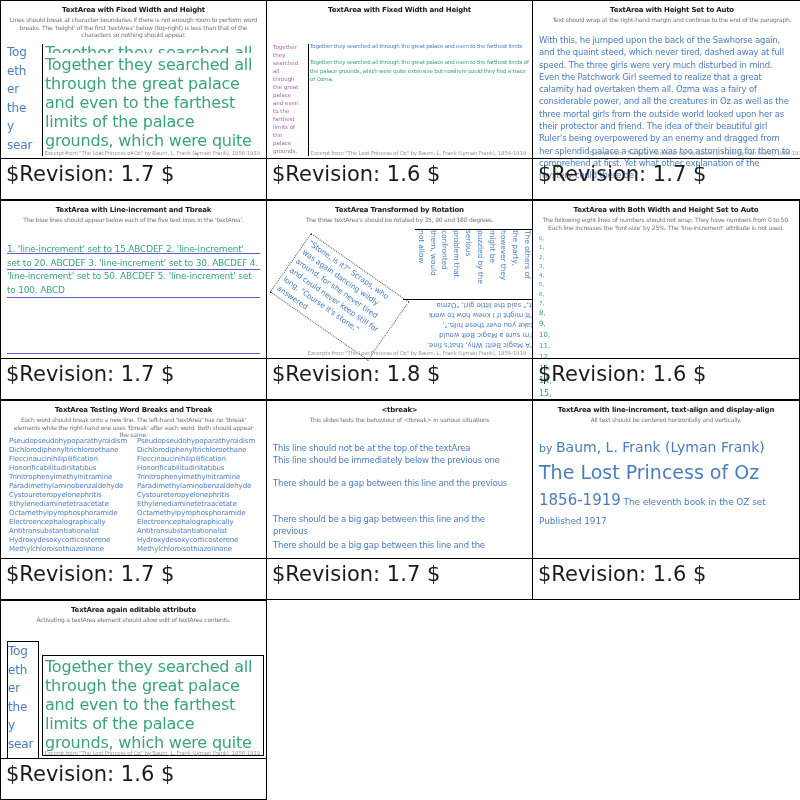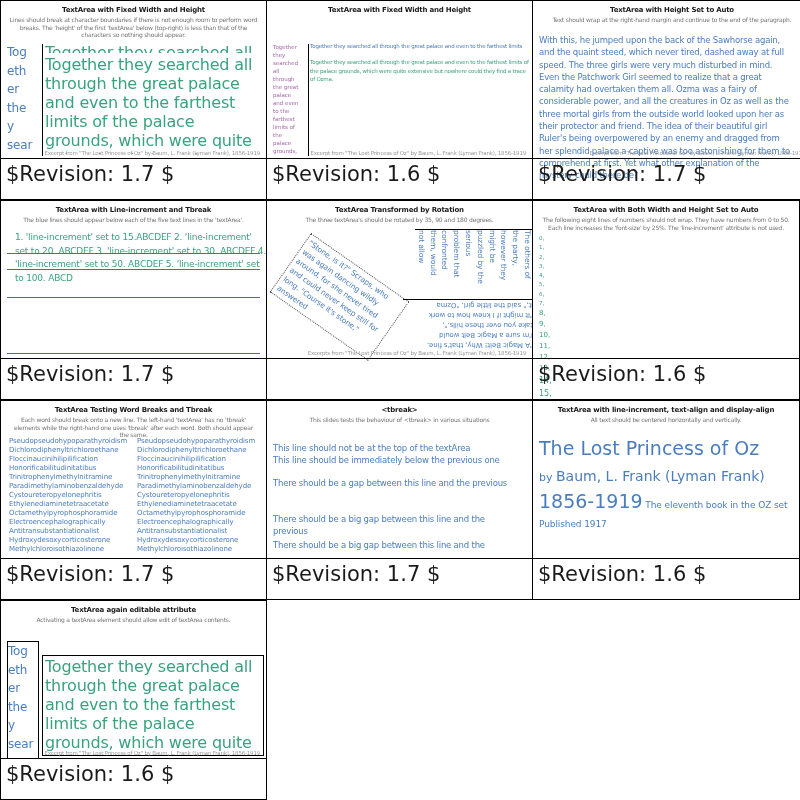--- a/index.html
+++ b/index.html
@@ -86,21 +86,21 @@
   <div class="slide-desc">Text should wrap at the right-hand margin and continue to the end of the paragraph.</div>
   <div class="blue" style="position:absolute;left:6px;top:33px;width:256px;font-size:8.5px;line-height:12.3px;letter-spacing:-0.2px;">With this, he jumped upon the back of the Sawhorse again, and the quaint steed, which never tired, dashed away at full speed. The three girls were very much disturbed in mind. Even the Patchwork Girl seemed to realize that a great calamity had overtaken them all. Ozma was a fairy of considerable power, and all the creatures in Oz as well as the three mortal girls from the outside world looked upon her as their protector and friend. The idea of their beautiful girl Ruler's being overpowered by an enemy and dragged from her splendid palace a captive was too astonishing for them to comprehend at first. Yet what other explanation of the mystery could there be?</div>
   <div class="excerpt">Excerpt from "The Lost Princess of Oz" by Baum, L. Frank (Lyman Frank), 1856-1919</div>
   <div class="borderline"></div>
   <div class="revision">$Revision: 1.7 $</div>
 </div>
 
 <div class="cell" style="left:0;top:200px;">
   <div class="slide-title">TextArea with Line-increment and Tbreak</div>
   <div class="slide-desc">The blue lines should appear below each of the five text lines in the 'textArea'.</div>
-  <div class="green" style="position:absolute;left:6px;top:30px;width:252px;font-size:9px;line-height:13.5px;letter-spacing:-0.2px;margin-left:8px;">1. 'line-increment' set to 15.ABCDEF 2. 'line-increment' set to 20. ABCDEF 3. 'line-increment' set to 30. ABCDEF 4. 'line-increment' set to 50. ABCDEF 5. 'line-increment' set to 100. ABCD</div>
+  <div class="green" style="position:absolute;left:6px;top:42px;width:252px;font-size:9px;line-height:13.5px;letter-spacing:-0.2px;">1. 'line-increment' set to 15.ABCDEF 2. 'line-increment' set to 20. ABCDEF 3. 'line-increment' set to 30. ABCDEF 4. 'line-increment' set to 50. ABCDEF 5. 'line-increment' set to 100. ABCD</div>
   <div class="blueline" style="top:52px;"></div>
   <div class="blueline" style="top:68px;"></div>
   <div class="blueline" style="top:96px;"></div>
   <div class="blueline" style="top:152px;"></div>
   <div class="borderline"></div>
   <div class="revision">$Revision: 1.7 $</div>
 </div>
 
 <div class="cell" style="left:266px;top:200px;">
   <div class="slide-title">TextArea Transformed by Rotation</div>
@@ -124,20 +124,21 @@
     <div class="rot180 blue">
         <div>"A Magic Belt! Why, that's fine.</div>
         <div>I'm sure a Magic Belt would</div>
         <div>take you over these hills.",</div>
         <div>"It might if I knew how to work</div>
         <div>it," said the little girl. "Ozma</div>
       </div>
   </div>
   <div class="excerpt">Excerpts from "The Lost Princess of Oz" by Baum, L. Frank (Lyman Frank), 1856-1919</div>
   <div class="borderline"></div>
+  <div class="revision">$Revision: 1.8 $</div>
 </div>
 
 <div class="cell" style="left:532px;top:200px;width:268px;">
   <div class="slide-title">TextArea with Both Width and Height Set to Auto</div>
   <div class="slide-desc">The following eight lines of numbers should not wrap. They have numbers from 0 to 50. Each line increases the 'font-size' by 25%. The 'line-increment' attribute is not used.</div>
   <div class="numlist green" style="position:absolute;left:6px;top:33px;">
       <div>0,</div>
       <div>1,</div>
       <div>2,</div>
       <div>3,</div>
@@ -204,23 +205,23 @@
   <div class="blue" style="position:absolute;left:6px;top:112px;width:228px;font-size:8.5px;line-height:12px;letter-spacing:-0.2px;">There should be a big gap between this line and the previous</div>
   <div class="tline blue" style="top:139px;">There should be a big gap between this line and the</div>
   <div class="borderline"></div>
   <div class="revision">$Revision: 1.7 $</div>
 </div>
 
 <div class="cell" style="left:532px;top:400px;width:268px;">
   <div class="slide-title">TextArea with line-increment, text-align and display-align</div>
   <div class="slide-desc">All text should be centered horizontally and vertically.</div>
   <div class="blue" style="position:absolute;left:6px;top:36px;width:258px;">
+    <div style="margin-bottom:5px;"><span style="font-size:11px;">by </span><span style="font-size:14px;">Baum, L. Frank (Lyman Frank)</span></div>
     <div style="font-size:19px;margin-bottom:7px;">The Lost Princess of Oz</div>
-    <div style="margin-bottom:5px;"><span style="font-size:11px;">by </span><span style="font-size:14px;">Baum, L. Frank (Lyman Frank)</span></div>
-    <div><span style="font-size:19px;">1856-1919</span><span style="font-size:9px;letter-spacing:-0.1px;"> The eleventh book in the OZ set Published 1917</span></div>
+    <div><span style="font-size:15px;">1856-1919</span><span style="font-size:9px;letter-spacing:-0.1px;"> The eleventh book in the OZ set Published 1917</span></div>
   </div>
   <div class="borderline"></div>
   <div class="revision">$Revision: 1.6 $</div>
 </div>
 
 <div class="cell" style="left:0;top:600px;">
   <div class="slide-title">TextArea again editable attribute</div>
   <div class="slide-desc">Activating a textArea element should allow edit of textArea contents.</div>
   <div class="editbox clipbox collines blue" style="left:6px;top:40px;width:32px;height:118px;">
       <div>Tog</div>

